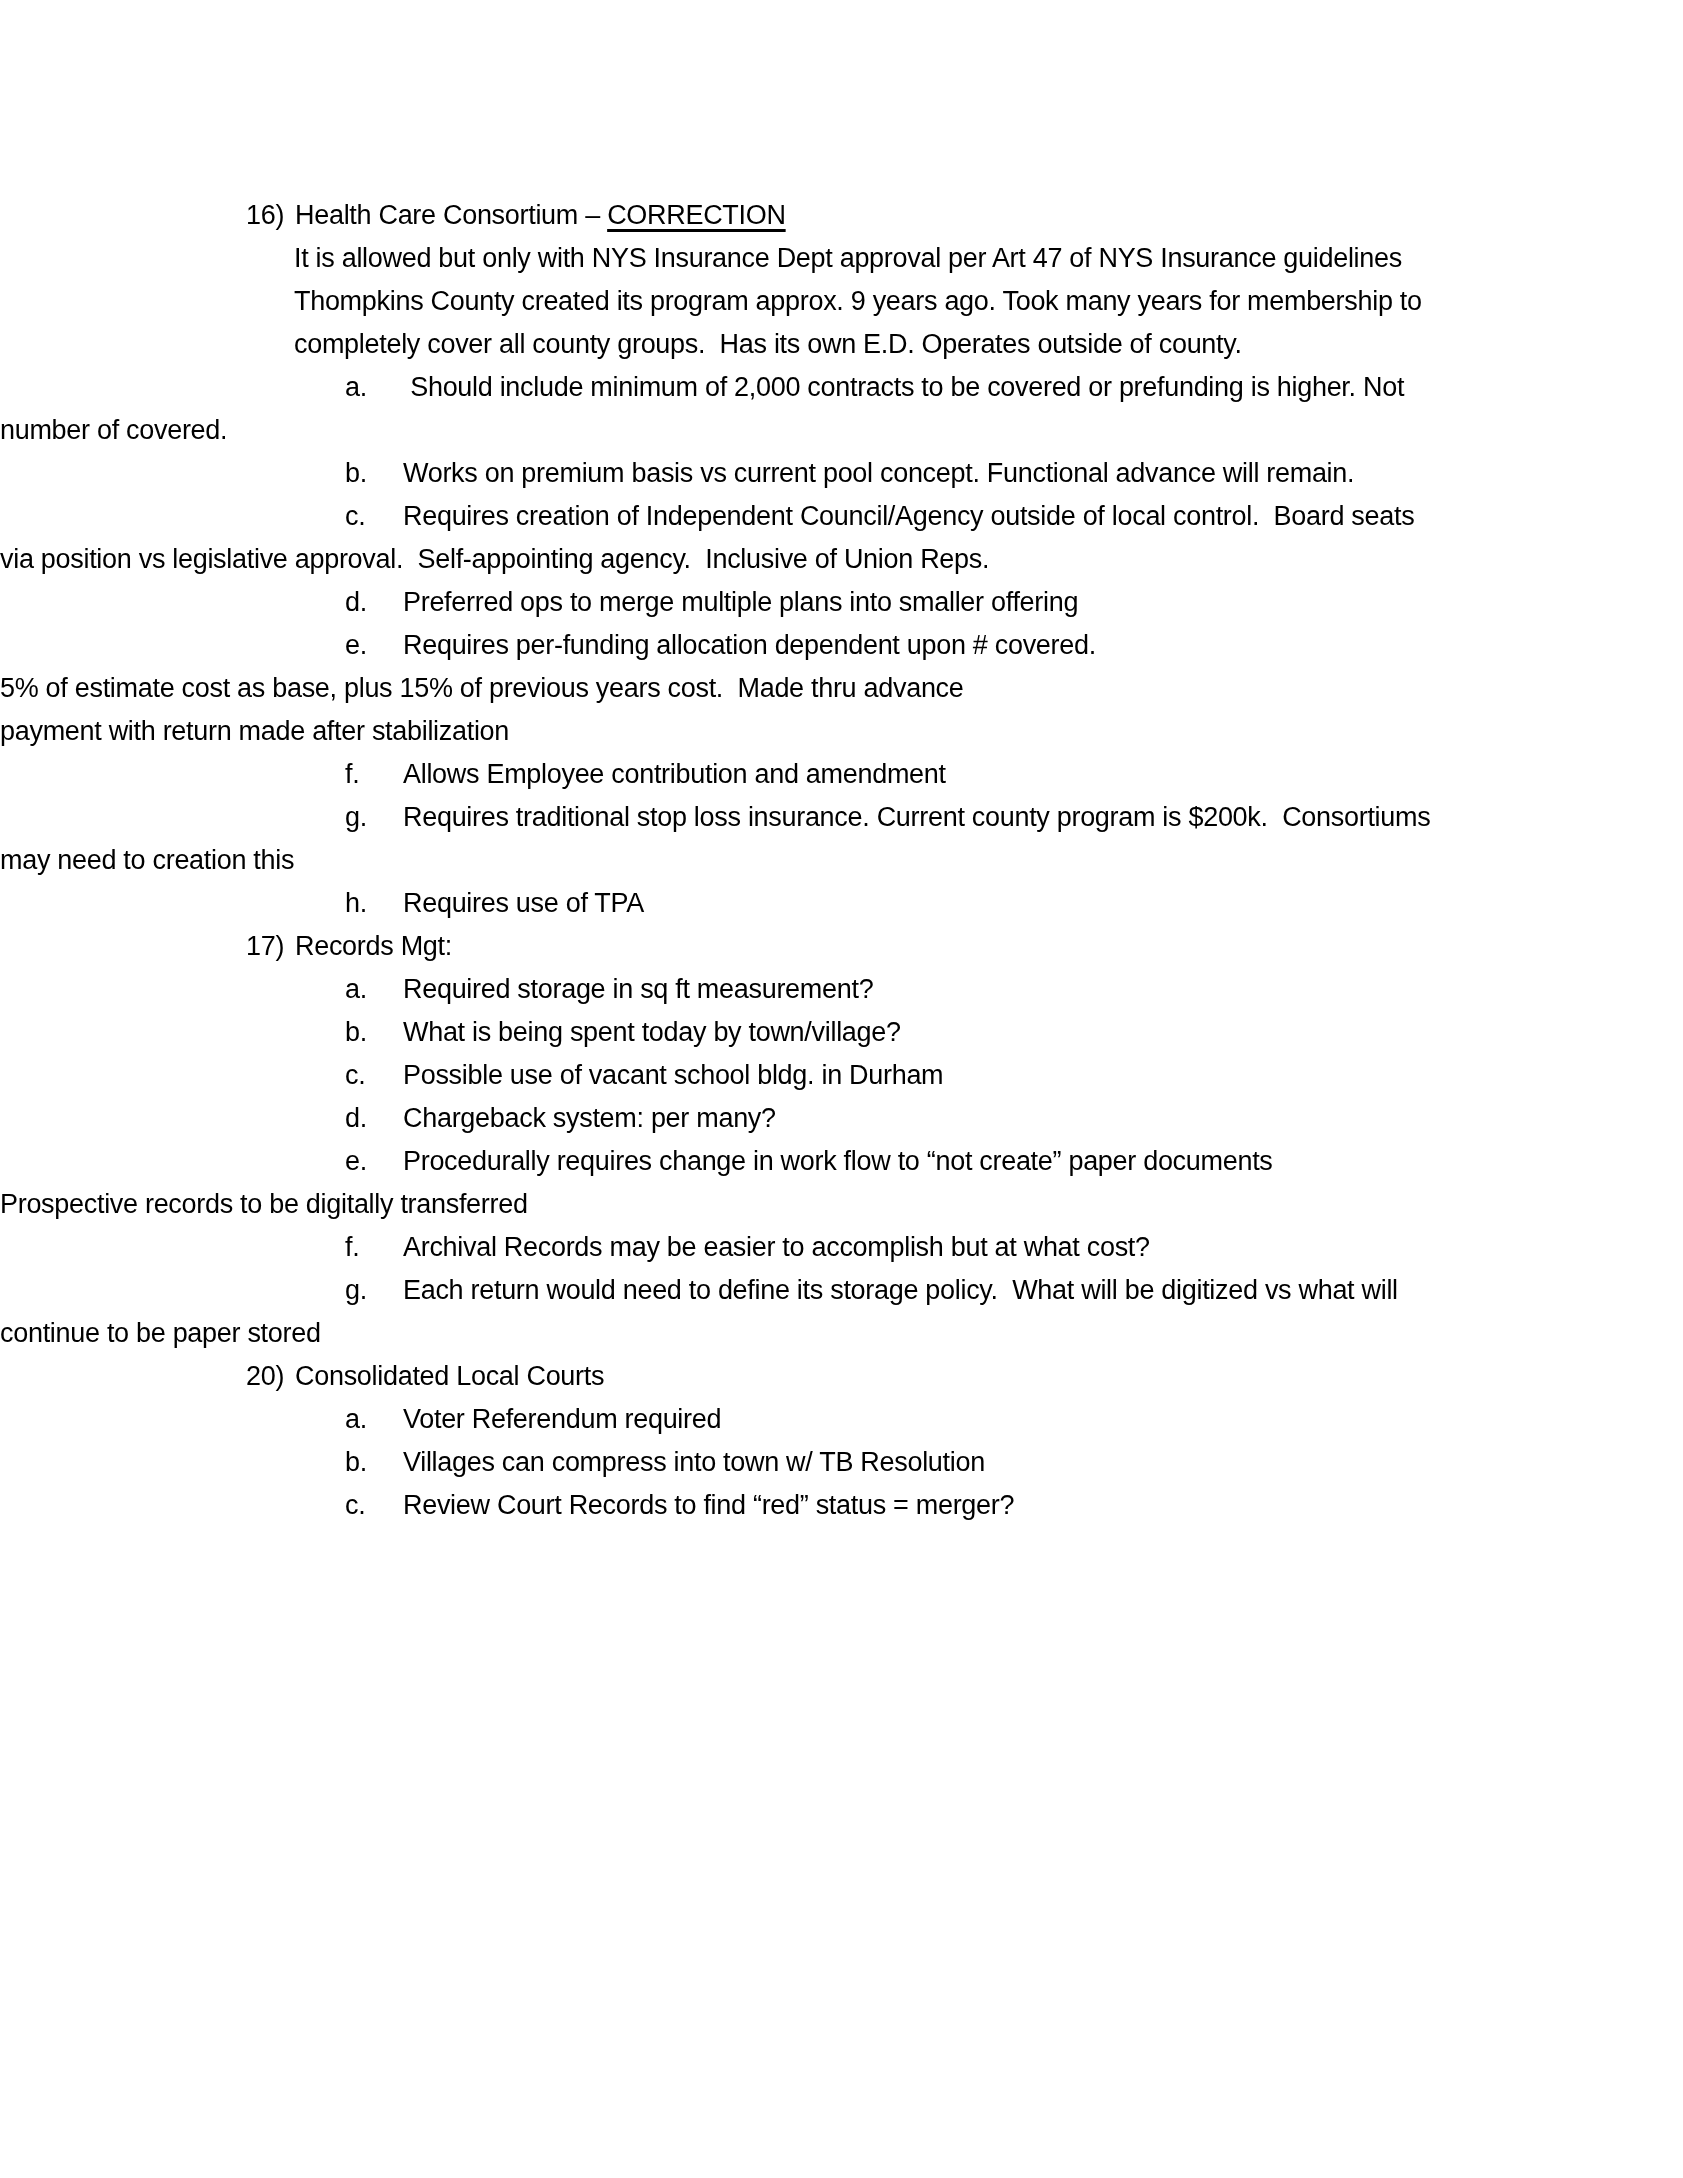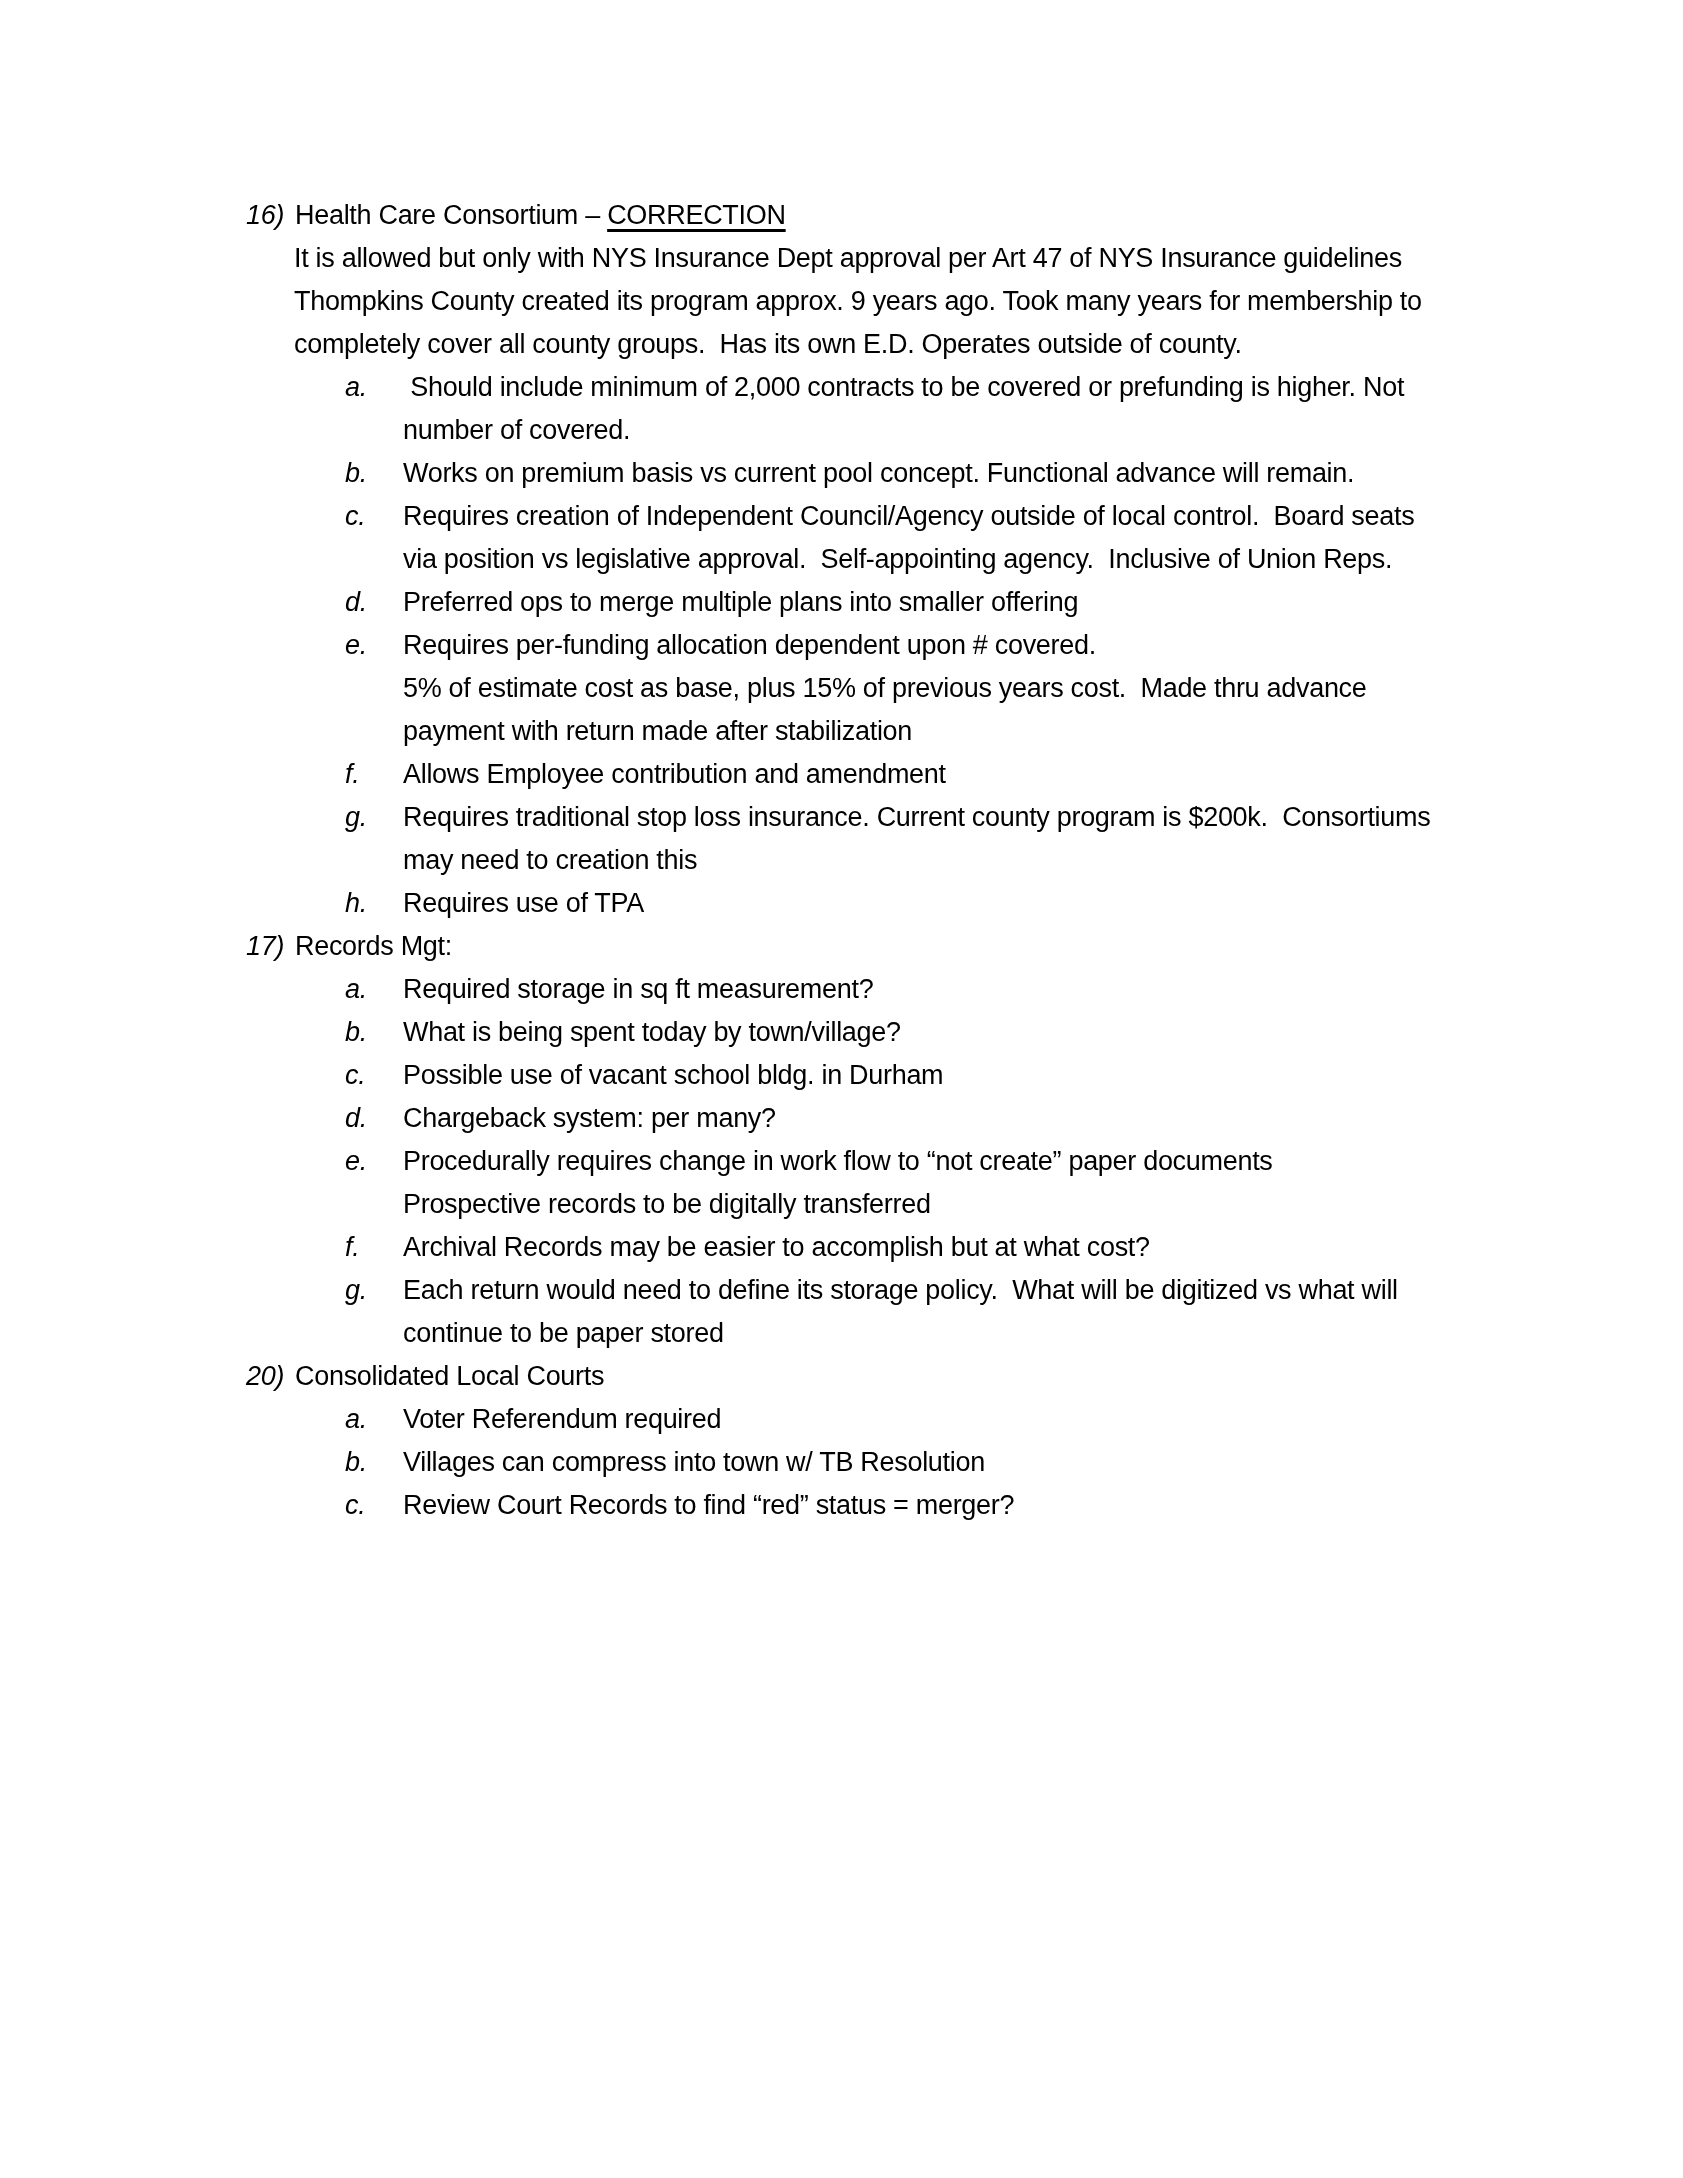--- a/index.html
+++ b/index.html
@@ -23,37 +23,36 @@
   .row {
     line-height: 43px;
     font-size: 27px;
     letter-spacing: -0.3px;
     display: flex;
     align-items: baseline;
   }
   .row .lbl {
     flex: 0 0 auto;
     white-space: pre;
-    font-style: italic;
   }
   .row .txt {
     flex: 0 0 auto;
     white-space: pre;
     text-align: center;
   }
   
   .row.num { padding-left: 246px; }
   .row.num .lbl { width: 49px; }
   
   .row.cont-main { padding-left: 294px; }
   
   .row.sub { padding-left: 345px; }
   .row.sub .lbl { width: 58px; }
   
-  .row.cont-sub { padding-left: 403px; }
+  .row.cont-sub { }
 
   .u {
     text-decoration: underline;
     text-decoration-thickness: 3px;
     text-underline-offset: 5px;
   }
 </style>
 </head>
 <body>
 

